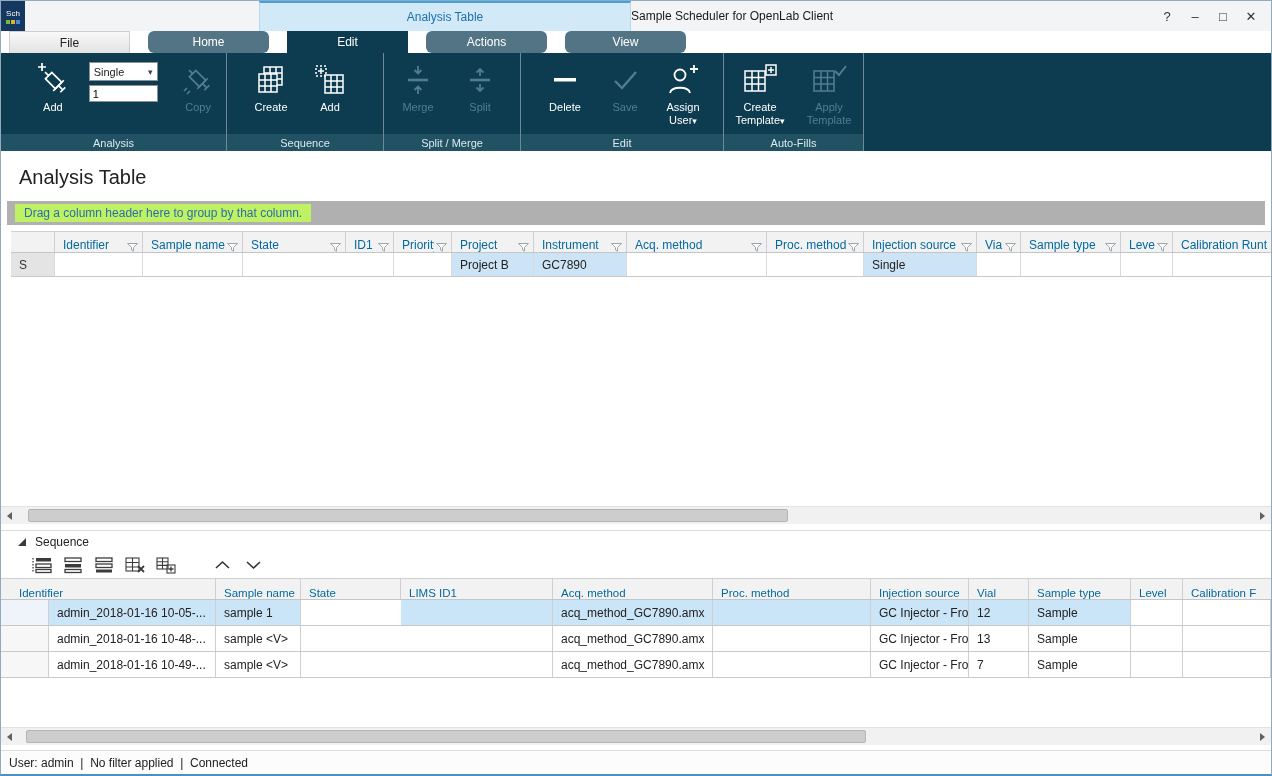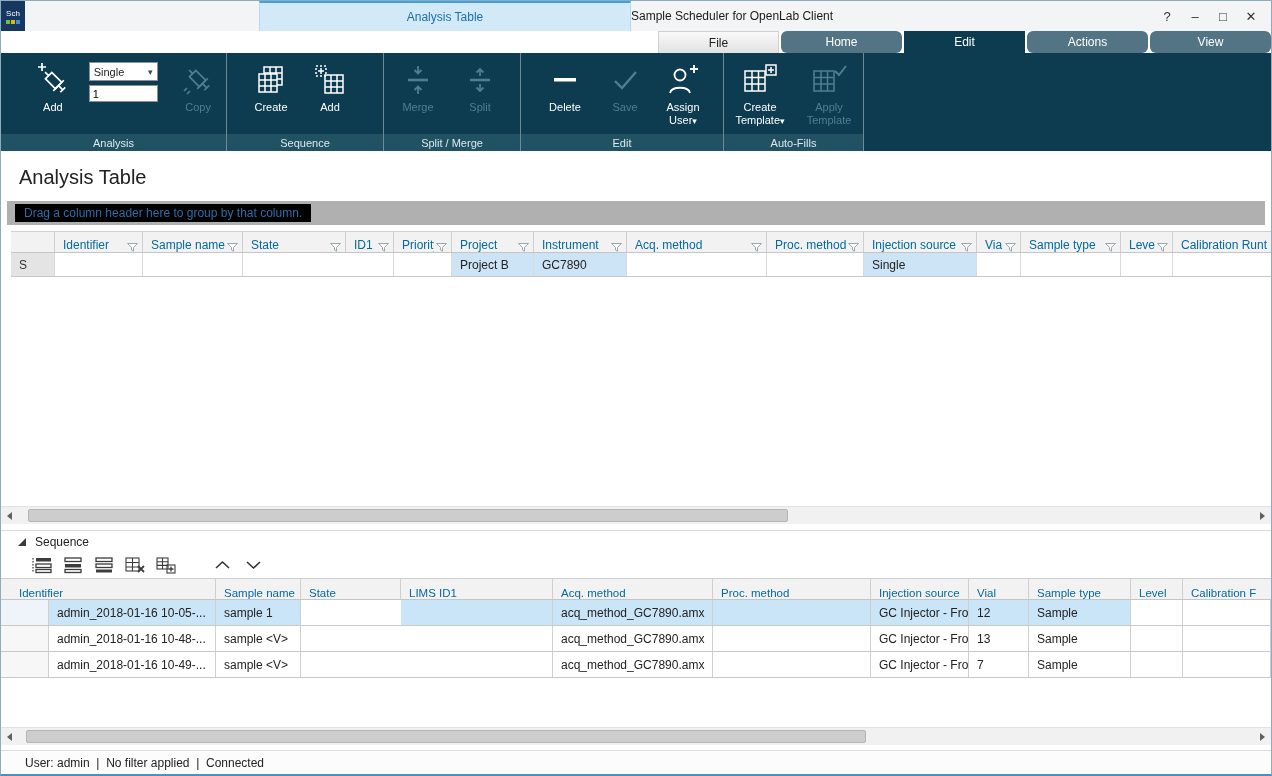--- a/index.html
+++ b/index.html
@@ -16,21 +16,21 @@
   .logo-dots i:nth-child(1){background:#6fbf3f;} .logo-dots i:nth-child(2){background:#e8b021;} .logo-dots i:nth-child(3){background:#3f8fd2;}
   .tb-spacer { width:234px; }
   .doc-tab { width:372px; background:#d2e9f8; border-top:2px solid #42a0dc; border-left:1px solid #b9d8ec;
              border-right:1px solid #b9d8ec; color:#1f6fae; font-size:12px; display:flex; align-items:center;
              justify-content:center; cursor:pointer; }
   .window-title { flex:1; font-size:12px; color:#1a1a1a; display:flex; align-items:center; padding-left:0; }
   .win-controls { display:flex; align-items:center; padding-right:6px; }
   .wc { width:28px; height:26px; display:flex; align-items:center; justify-content:center; font-size:13px; color:#333; cursor:pointer; }
 
   
-  .ribbon-tabs { flex:0 0 22px; background:#fff; display:flex; padding-left:8px; gap:2px;justify-content:flex-end; }
+  .ribbon-tabs { flex:0 0 22px; background:#fff; display:flex; padding-left:8px; gap:18px; }
   .rtab { width:121px; display:flex; align-items:center; justify-content:center; font-size:12px; cursor:pointer; }
   .rtab.file { background:linear-gradient(#f9f9f9,#e2e2e2); color:#222; border:1px solid #cfcfcf; border-bottom:none; }
   .rtab.dark { background:#537484; color:#fff;border-radius:6px; }
   .rtab.active { background:#0d3c50; color:#fff; }
 
   
   .ribbon { flex:0 0 98px; background:#0d3c50; display:flex; }
   .rgroup { display:flex; flex-direction:column; border-right:1px solid rgba(255,255,255,.4); }
   .rgroup.filler { flex:1; border-right:none; }
   .rgroup-content { flex:1; display:flex; align-items:flex-start; padding-top:3px; }
@@ -45,21 +45,21 @@
   .combo { height:19px; background:#fff; border:1px solid #8a8f98; display:flex; align-items:center;
            font-size:11px; color:#222; padding-left:4px; cursor:pointer; }
   .combo .caret { margin-left:auto; width:14px; text-align:center; color:#444; }
   .count-input { margin-top:4px; height:17px; border:1px solid #8a8f98; font-size:11px; padding:0 3px; width:100%;
                  font-family:"Liberation Sans", sans-serif; }
 
   
   .main { flex:1; background:#fff; display:flex; flex-direction:column; overflow:hidden; }
   .page-title { font-size:20px; color:#222; padding:15px 0 12px 18px; }
   .hint-bar { flex:0 0 24px; background:#b0b0b0; margin:0 6px 6px 6px; display:flex; align-items:center; }
-  .hint-chip { margin-left:8px; background:#000000; color:#2d6da8; font-size:12px; padding:2px 9px; }
+  .hint-chip { margin-left:8px; background:#bef264; color:#2d6da8; font-size:12px; padding:2px 9px; }
 
   
   .at { margin-left:10px; }
   .grid-header { display:flex; height:22px; background:#f2f2f2; border-top:1px solid #cfcfcf; border-bottom:1px solid #c5c5c5; }
   .hc { display:flex; align-items:flex-end; padding:0 4px 0 8px; font-size:12px; color:#0369a1;
         border-right:1px solid #cfcfcf; flex-shrink:0; overflow:hidden; cursor:pointer; }
   .hct { flex:1; white-space:nowrap; overflow:hidden; }
   .funnel { flex:0 0 auto; margin-left:2px; }
   .grid-row { display:flex; border-bottom:1px solid #c9c9c9; }
   .at-row { height:24px; }
@@ -98,21 +98,21 @@
   .sq-row.selected .dc.ind2 { background:#eef4f9; }
   .sq-row.selected .dc.nosel { background:#fff; }
   .sq-row .dc.gray, .sq-row.selected .dc.gray { background:#c4c4c4; }
   .sq-h0{width:215px}
   .sq-c0{width:48px}.sq-c1{width:167px}.sq-c2{width:85px}.sq-c3{width:100px}.sq-c4{width:152px}.sq-c5{width:160px}
   .sq-c6{width:158px}.sq-c7{width:98px}.sq-c8{width:60px}.sq-c9{width:102px}.sq-c10{width:52px}
   .sq-c11{flex:1 1 0;border-right:none;}
   .seq-fill { flex:49 1 0; background:#fff; }
 
   .statusbar { flex:0 0 24px; margin-top:5px; border-top:1px solid #dcdcdc; display:flex; align-items:center;
-               padding-left:24px; font-size:12px; color:#222; background:#fcfcfc; }
+               padding-left:8px; font-size:12px; color:#222; background:#fcfcfc; }
   .statusbar span { white-space:pre; }
 </style>
 </head>
 <body>
 
 <div class="window">
 
   <div class="titlebar">
     <div class="app-icon">
       <span>Sch</span>

